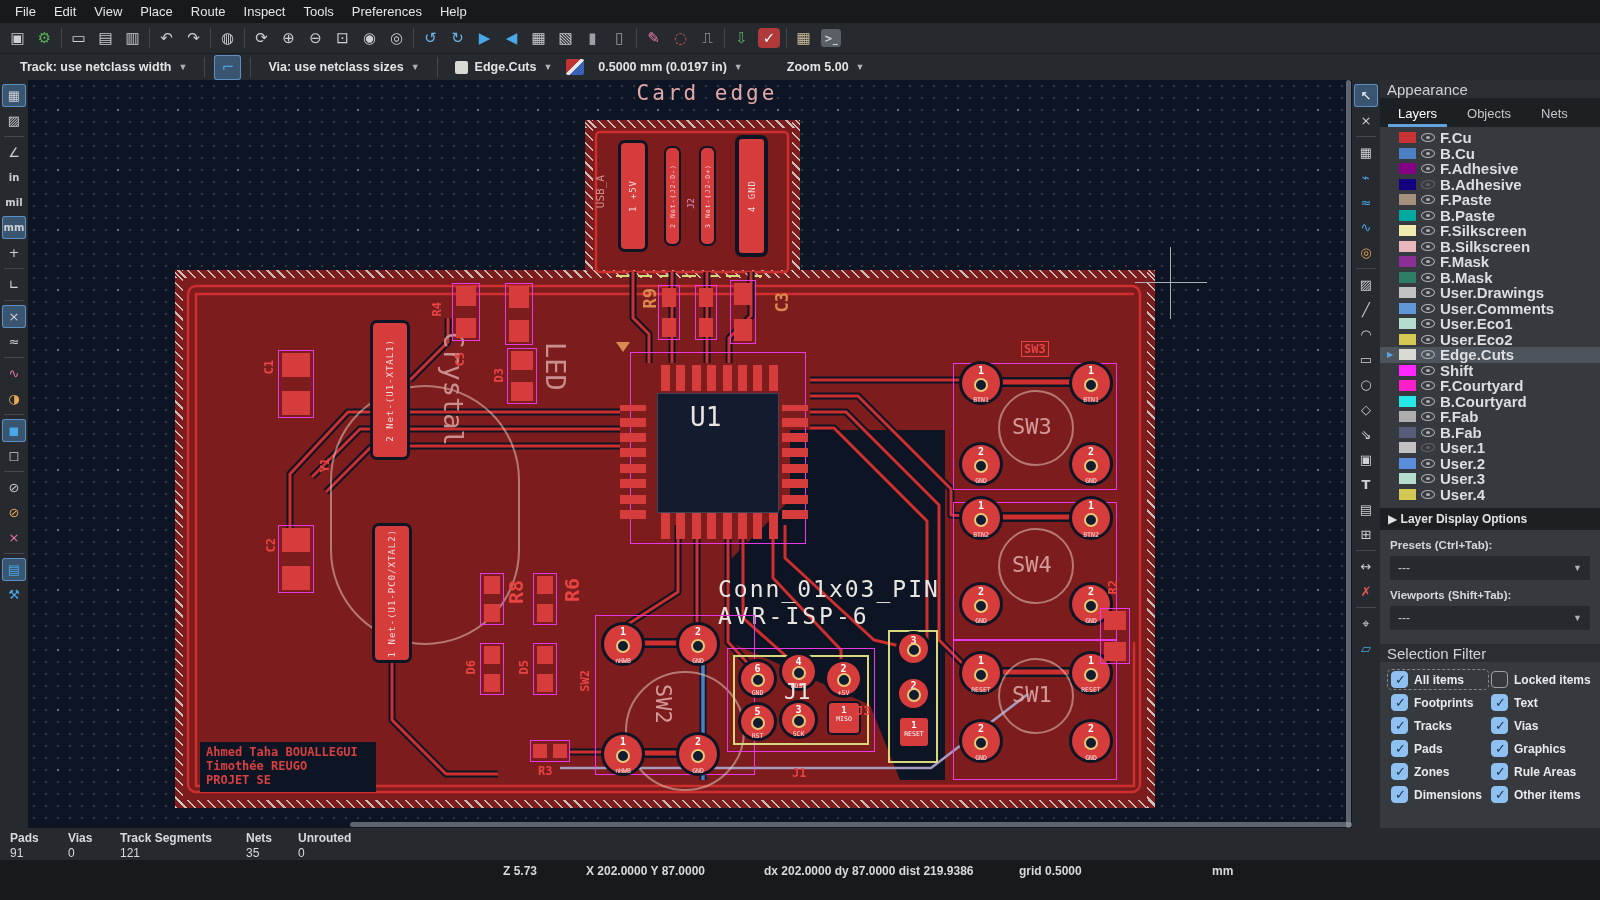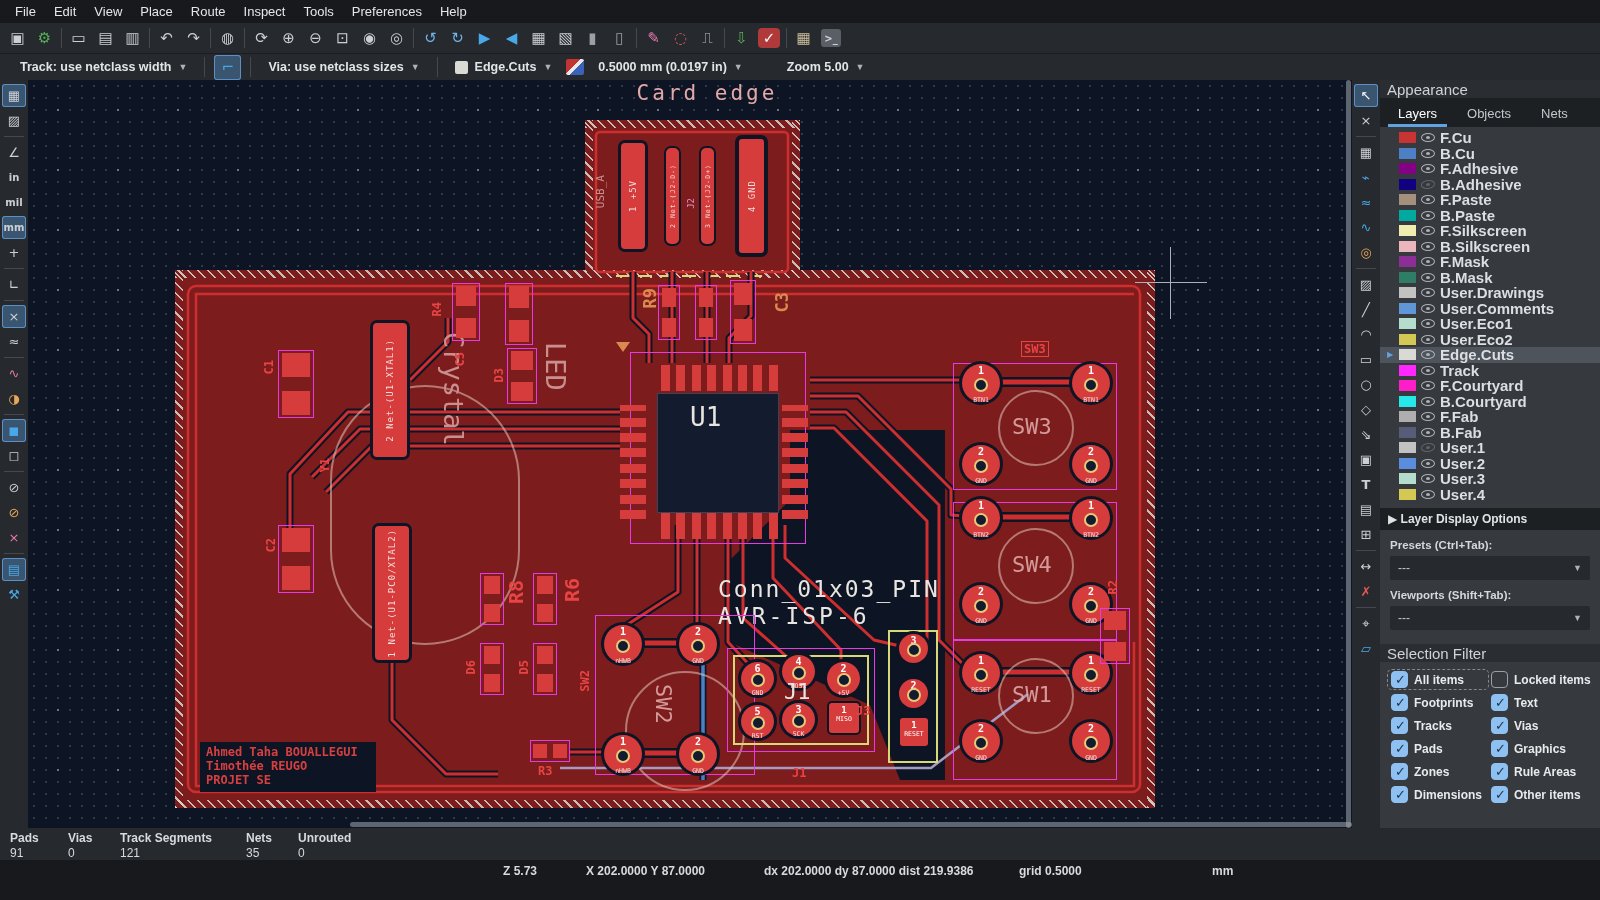--- a/index.html
+++ b/index.html
@@ -694,21 +694,21 @@
         <div class="layer-row selected">
           <span class="larrow">▶</span>
           <span class="swatch" style="background:#d8dad3"></span>
           <span class="eye"></span>
           <span class="lname">Edge.Cuts</span>
         </div>
         <div class="layer-row">
           <span class="larrow"></span>
           <span class="swatch" style="background:#ff26ff"></span>
           <span class="eye"></span>
-          <span class="lname">Track</span>
+          <span class="lname">Shift</span>
         </div>
         <div class="layer-row">
           <span class="larrow"></span>
           <span class="swatch" style="background:#ff1fc8"></span>
           <span class="eye"></span>
           <span class="lname">F.Courtyard</span>
         </div>
         <div class="layer-row">
           <span class="larrow"></span>
           <span class="swatch" style="background:#26e8e8"></span>

